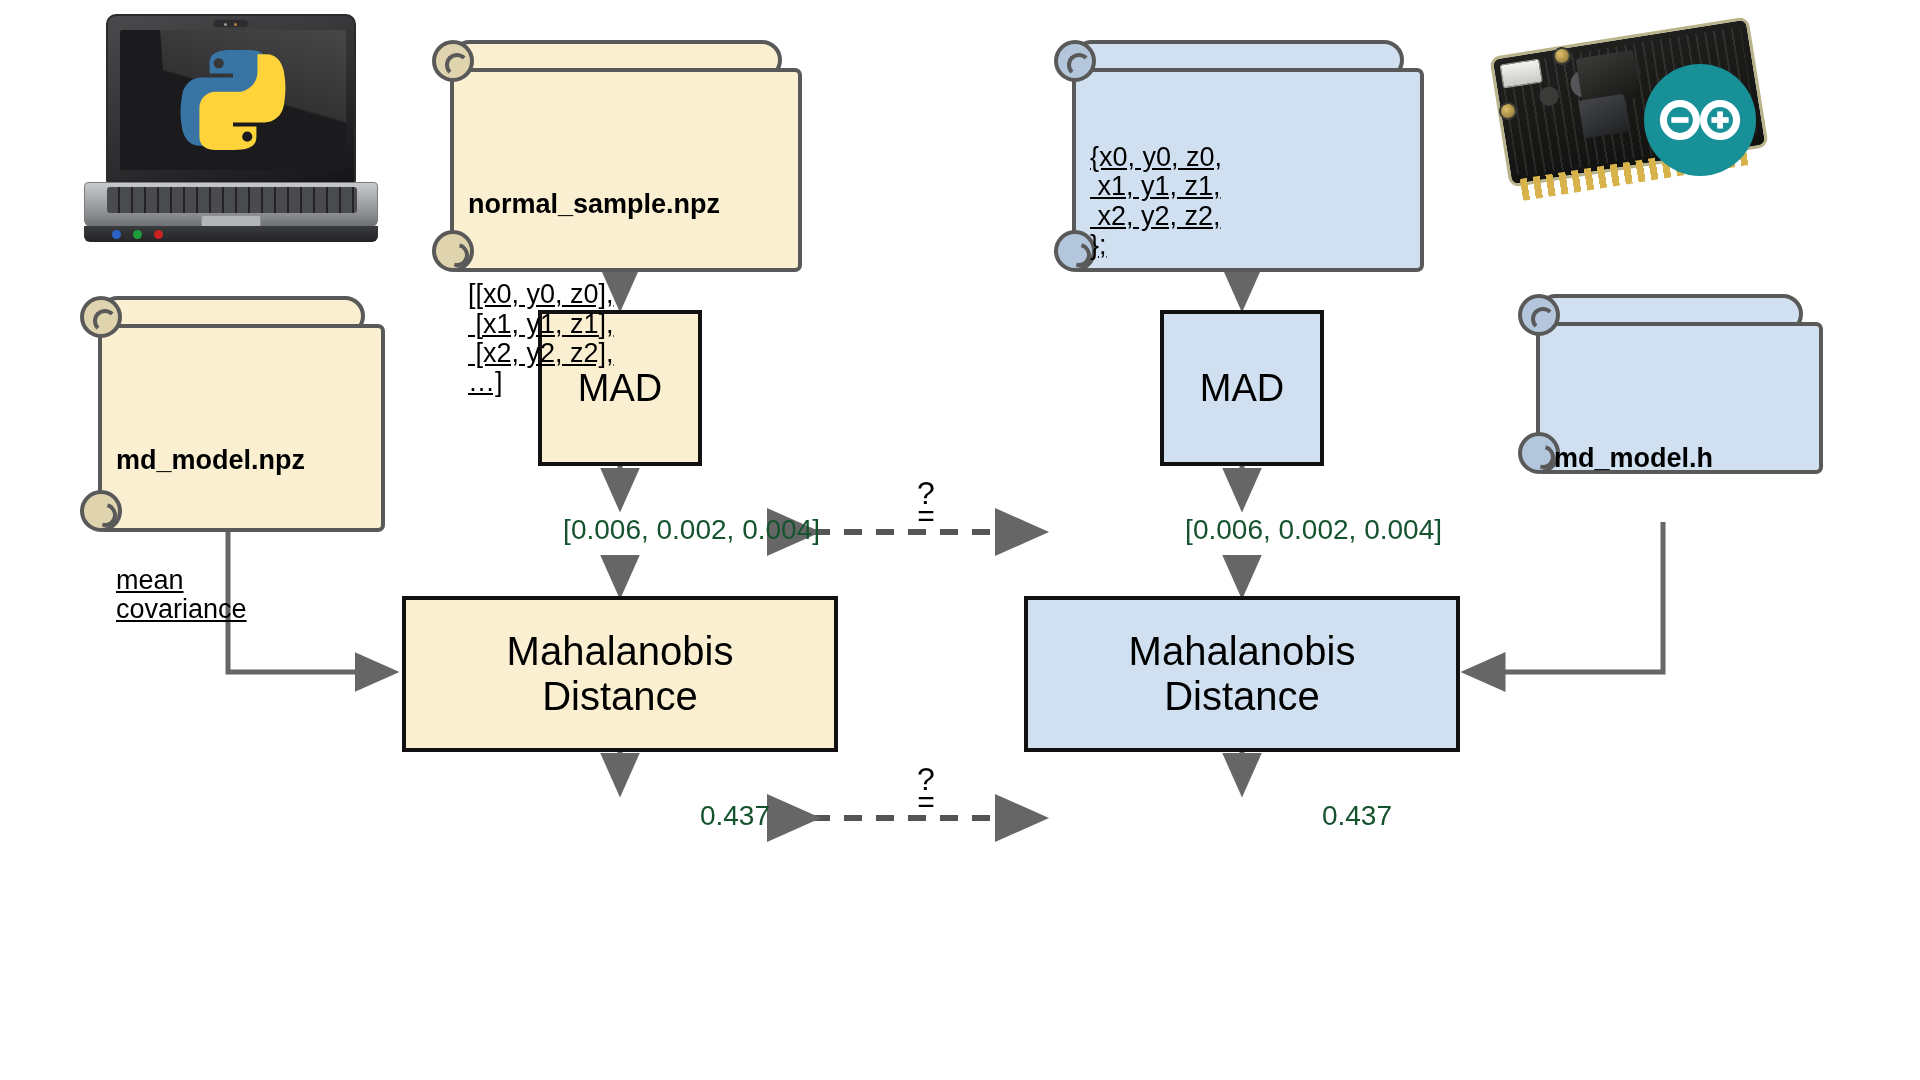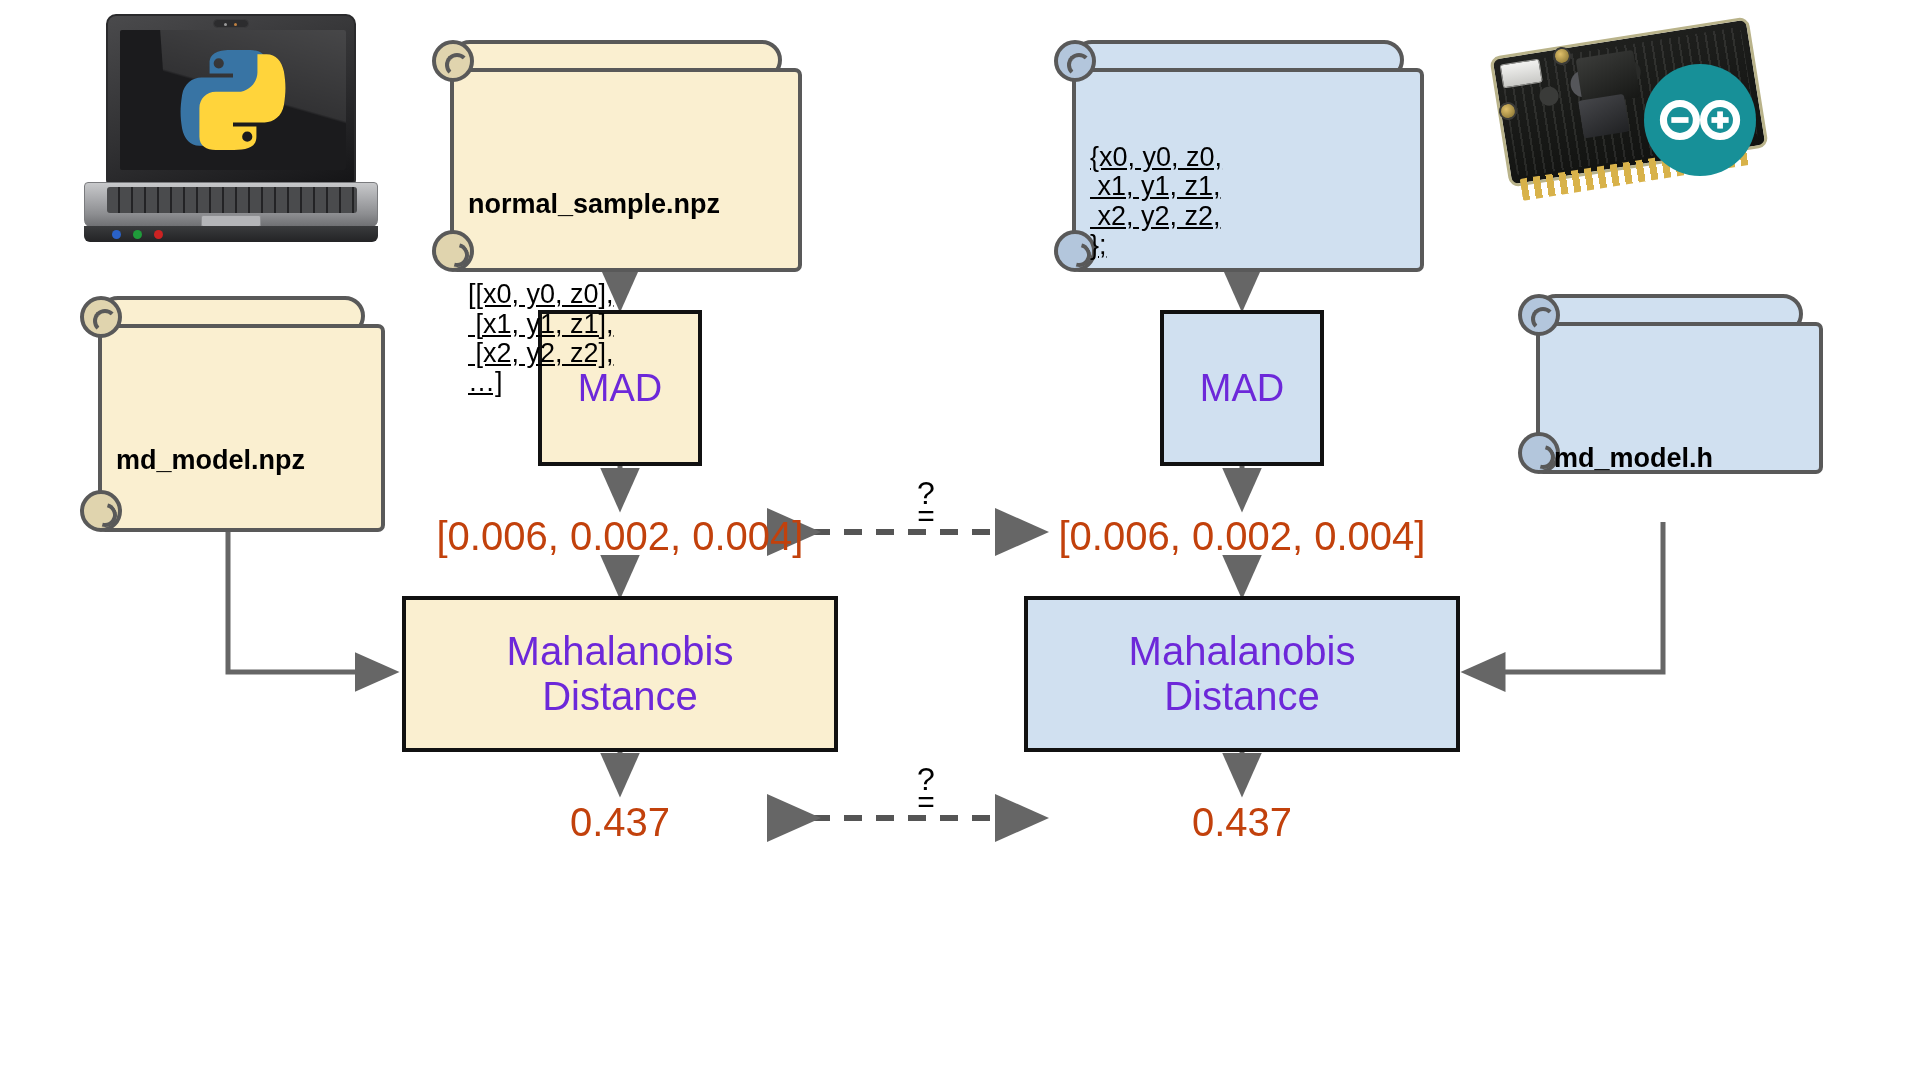--- a/index.html
+++ b/index.html
@@ -82,33 +82,33 @@
   .note .note-lines { display: block; text-decoration: underline; }
 
   
   .pbox {
     position: absolute;
     border: 4px solid #111;
     display: flex;
     align-items: center;
     justify-content: center;
     text-align: center;
-    color: #6d28d9;
+    color: #000000;
     line-height: 1.12;
   }
   .pbox.mad  { font-size: 38px; }
   .pbox.mdis { font-size: 40px; }
 
   
   .vlabel {
     position: absolute;
-    color: #c2410c;
-    font-size: 40px;
+    color: #14532d;
+    font-size: 28px;
     white-space: nowrap;
-    text-align: center;
+    text-align: right;
   }
 
   
   svg.links {
     position: absolute;
     left: 0; top: 0;
     width: 1920px; height: 1080px;
     z-index: 0;
     pointer-events: none;
   }
@@ -371,20 +371,23 @@
     </div>
   </div>
 
   <div class="note" style="left:80px; top:296px; width:305px; height:236px; --note-fill:#FAEFD0; --note-curl:#E0D4AE;">
     <div class="note-top"></div>
     <div class="note-body"></div>
     <div class="curl tl"></div>
     <div class="curl bl"></div>
     <div class="note-text">
       <span class="note-title">md_model.npz</span>
+      <span class="note-lines">
+mean
+covariance</span>
     </div>
   </div>
 
   <div class="note" style="left:1518px; top:294px; width:305px; height:180px; --note-fill:#D0E0F0; --note-curl:#B3C6DC;">
     <div class="note-top"></div>
     <div class="note-body"></div>
     <div class="curl tl"></div>
     <div class="curl bl"></div>
     <div class="note-text">
       <span class="note-title">md_model.h</span>

